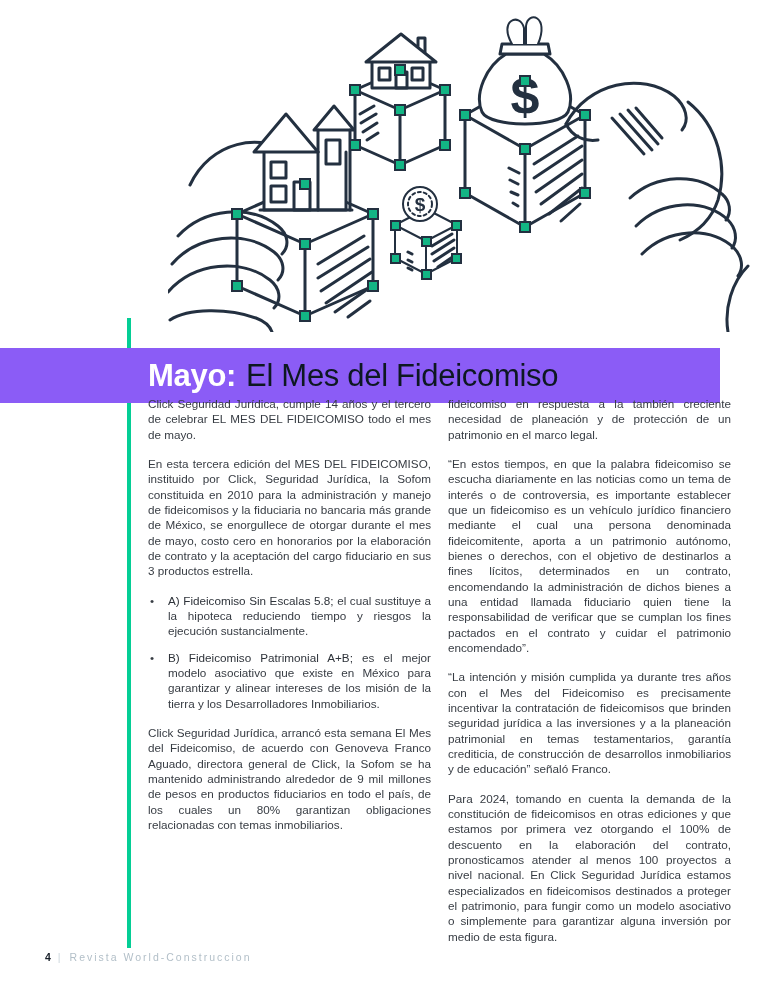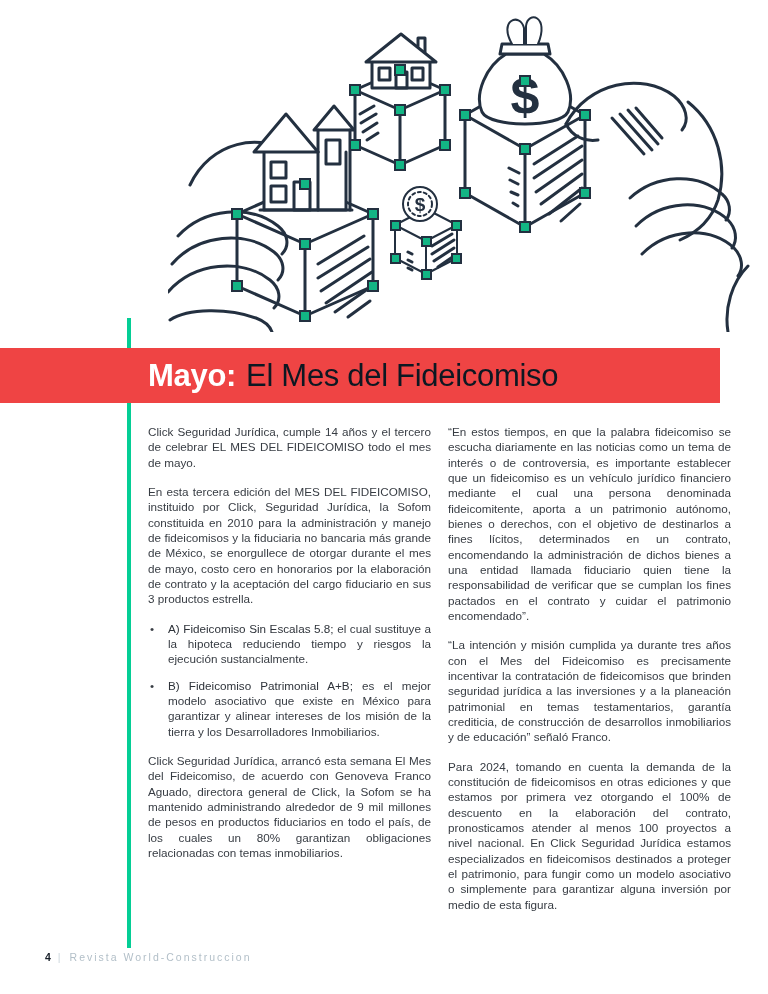--- a/index.html
+++ b/index.html
@@ -9,27 +9,27 @@
   }
   
   .illu{position:absolute;left:168px;top:2px;width:600px;height:330px;}
   .illu path,.illu line,.illu polyline,.illu circle,.illu rect.hollow{fill:none;stroke:#233040;stroke-width:3;stroke-linecap:round;stroke-linejoin:round;}
   .illu .thin{stroke-width:2;}
   .illu .node{fill:#12B584;stroke:#233040;stroke-width:2;}
   .illu .white{fill:#ffffff;}
   .illu text{font-family:"Liberation Sans", sans-serif;font-weight:700;fill:#233040;}
   
   .vrule{position:absolute;left:127px;top:318px;width:4px;height:630px;background:#04CE95;}
-  .banner{position:absolute;left:0;top:348px;width:720px;height:55px;background:#ef4444;
+  .banner{position:absolute;left:0;top:348px;width:720px;height:55px;background:#8b5cf6;
           display:flex;align-items:center;}
   .banner .inner{margin-left:148px;font-size:31px;letter-spacing:-0.3px;white-space:nowrap;}
   .banner .hl{color:#ffffff;font-weight:700;}
   .banner .ti{color:#0d1822;font-weight:400;margin-left:10px;}
   
-  .col{position:absolute;top:424px;width:283px;font-size:11.7px;line-height:1.31;
+  .col{position:absolute;top:396px;width:283px;font-size:11.7px;line-height:1.31;
        text-align:justify;color:#373c43;}
   .col-left{left:148px;}
   .col-right{left:448px;}
   .col p{margin:0 0 14px 0;}
   .col p:last-child{margin-bottom:0;}
   ul.bullets{list-style:none;margin:2px 0 14px 0;padding:0;}
   ul.bullets li{position:relative;padding-left:20px;margin-bottom:11px;}
   ul.bullets li::before{content:"\2022";position:absolute;left:2px;top:0;color:#373c43;}
   ul.bullets .lead{font-weight:400;color:#2e333a;}
   
@@ -210,20 +210,21 @@
     <p>Click Seguridad Jurídica, cumple 14 años y el tercero de celebrar EL MES DEL FIDEICOMISO todo el mes de mayo.</p>
     <p>En esta tercera edición del MES DEL FIDEICOMISO, instituido por Click, Seguridad Jurídica, la Sofom constituida en 2010 para la administración y manejo de fideicomisos y la fiduciaria no bancaria más grande de México, se enorgullece de otorgar durante el mes de mayo, costo cero en honorarios por la elaboración de contrato y la aceptación del cargo fiduciario en sus 3 productos estrella.</p>
     <ul class="bullets">
       <li><span class="lead">A) Fideicomiso Sin Escalas 5.8;</span><span> el cual sustituye a la hipoteca reduciendo tiempo y riesgos la ejecución sustancialmente.</span></li>
       <li><span class="lead">B) Fideicomiso Patrimonial A+B;</span><span> es el mejor modelo asociativo que existe en México para garantizar y alinear intereses de los misión de la tierra y los Desarrolladores Inmobiliarios.</span></li>
     </ul>
     <p>Click Seguridad Jurídica, arrancó esta semana El Mes del Fideicomiso, de acuerdo con Genoveva Franco Aguado, directora general de Click, la Sofom se ha mantenido administrando alrededor de 9 mil millones de pesos en productos fiduciarios en todo el país, de los cuales un 80% garantizan obligaciones relacionadas con temas inmobiliarios.</p>
   </div>
 
   <div class="col col-right">
+    <p>fideicomiso en respuesta a la también creciente necesidad de planeación y de protección de un patrimonio en el marco legal.</p>
     <p>“En estos tiempos, en que la palabra fideicomiso se escucha diariamente en las noticias como un tema de interés o de controversia, es importante establecer que un fideicomiso es un vehículo jurídico financiero mediante el cual una persona denominada fideicomitente, aporta a un patrimonio autónomo, bienes o derechos, con el objetivo de destinarlos a fines lícitos, determinados en un contrato, encomendando la administración de dichos bienes a una entidad llamada fiduciario quien tiene la responsabilidad de verificar que se cumplan los fines pactados en el contrato y cuidar el patrimonio encomendado”.</p>
     <p>“La intención y misión cumplida ya durante tres años con el Mes del Fideicomiso es precisamente incentivar la contratación de fideicomisos que brinden seguridad jurídica a las inversiones y a la planeación patrimonial en temas testamentarios, garantía crediticia, de construcción de desarrollos inmobiliarios y de educación” señaló Franco.</p>
     <p>Para 2024, tomando en cuenta la demanda de la constitución de fideicomisos en otras ediciones y que estamos por primera vez otorgando el 100% de descuento en la elaboración del contrato, pronosticamos atender al menos 100 proyectos a nivel nacional. En Click Seguridad Jurídica estamos especializados en fideicomisos destinados a proteger el patrimonio, para fungir como un modelo asociativo o simplemente para garantizar alguna inversión por medio de esta figura.</p>
   </div>
 
   <div class="footer">
     <span class="num">4</span>
     <span class="sep">|</span>
     <span>Revista World-Construccion</span>
   </div>

